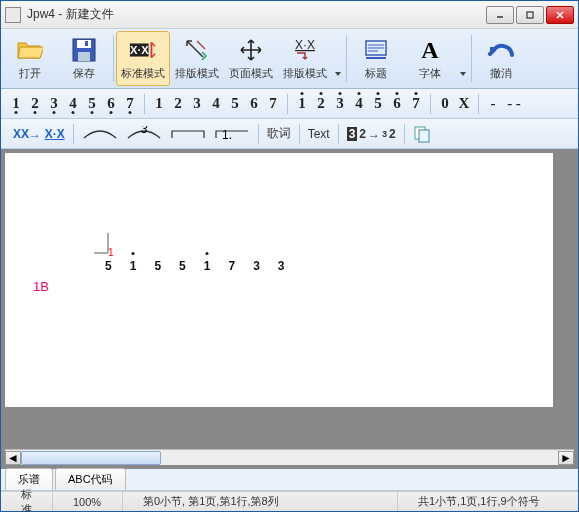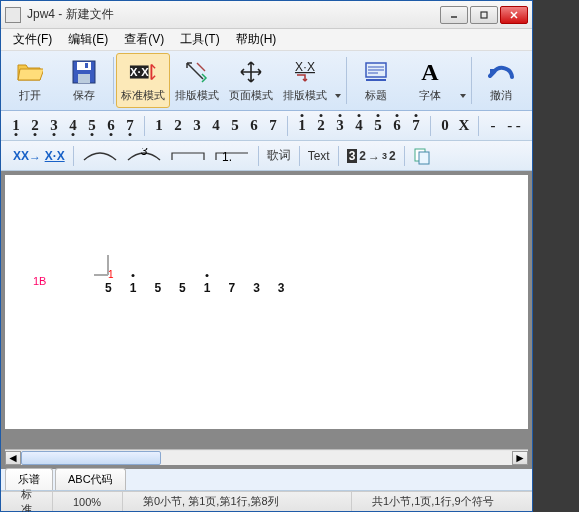--- a/index.html
+++ b/index.html
@@ -1,17 +1,17 @@
 <!DOCTYPE html>
 <html><head>
 <meta charset="utf-8">
 <style>
 *{margin:0;padding:0;box-sizing:border-box;font-family:"Microsoft YaHei","SimSun",Arial,sans-serif;font-size:12px}
 body{background:#3a3a3a;width:579px;height:512px;overflow:hidden}
-.window{width:533px;height:512px;background:#86efac;border:1px solid #1e5ba8;display:flex;flex-direction:column}
+.window{width:579px;height:512px;background:#86efac;border:1px solid #1e5ba8;display:flex;flex-direction:column}
 .titlebar{height:28px;background:linear-gradient(#f8f8f8,#e8e8e8);display:flex;align-items:center;padding:0 4px;border-bottom:1px solid #ccc}
 .titlebar .icon{width:16px;height:16px;background:#e9e9e9;border:1px solid #888;margin-right:6px}
 .titlebar .title{flex:1;color:#333}
 .winbtns{display:flex;gap:2px}
 .winbtn{width:28px;height:18px;border:1px solid #888;background:linear-gradient(#f5f5f5,#ddd);display:flex;align-items:center;justify-content:center;border-radius:2px;cursor:pointer}
 .winbtn.close{background:linear-gradient(#f08080,#d01010);border-color:#a00}
 .winbtn svg{width:10px;height:10px}
 .menubar{height:22px;background:#f4f4f4;display:flex;align-items:center;padding:0 6px;gap:4px;border-bottom:1px solid #ddd}
 .menuitem{padding:2px 6px;cursor:pointer}
 .ribbon{height:60px;background:linear-gradient(#e9f1fb,#d6e6f8);border-bottom:1px solid #9cb9dd;display:flex;align-items:stretch;padding:2px}
@@ -26,21 +26,21 @@
 .numbtn{width:18px;height:22px;font-family:Georgia,serif;font-size:15px;font-weight:bold;color:#222;display:flex;align-items:center;justify-content:center;cursor:pointer;position:relative}
 .numbtn.dot::after{content:"";position:absolute;bottom:1px;left:50%;transform:translateX(-50%);width:3px;height:3px;background:#222;border-radius:50%}
 .vsp{width:1px;height:20px;background:#b0c4de;margin:0 4px}
 .toolbar3{height:30px;background:linear-gradient(#f2f6fc,#e1ecf8);border-bottom:1px solid #b8cce0;display:flex;align-items:center;padding:0 8px;}
 .t3item{height:22px;display:flex;align-items:center;cursor:pointer;padding:0 4px;font-size:12px;color:#333}
 .t3item.xx{color:#1861c7;font-weight:bold;font-size:13px}
 .slur{width:36px;height:16px}
 .content{flex:1;background:#888;padding:4px;display:flex;flex-direction:column;overflow:hidden}
 .page-area{flex:1;background:#888;overflow:auto;position:relative}
 .page{background:#fff;width:548px;min-height:254px;position:relative}
-.page .marker{position:absolute;left:28px;top:100px;color:#f06;font-size:11px}
+.page .marker{position:absolute;left:28px;top:126px;color:#f06;font-size:13px}
 .page .cursor-mark{position:absolute;left:85px;top:78px}
 .page .red1{position:absolute;left:103px;top:94px;color:#f00;font-size:10px}
 .page .notes{position:absolute;left:100px;top:106px;display:flex;gap:18px;font-family:Georgia,serif;font-size:18px;font-weight:bold;color:#111}
 .page .notes span{position:relative}
 .page .notes span.dot::before{content:"";position:absolute;top:-7px;left:50%;transform:translateX(-50%);width:3px;height:3px;background:#111;border-radius:50%}
 .hscroll{height:16px;background:#e8e8e8;border-top:1px solid #bbb;display:flex;align-items:center}
 .hscroll .sbtn{width:16px;height:14px;background:linear-gradient(#f5f5f5,#ddd);border:1px solid #999;display:flex;align-items:center;justify-content:center;cursor:pointer}
 .hscroll .strack{flex:1;height:14px;background:#eee;position:relative}
 .hscroll .sthumb{position:absolute;left:0;top:0;height:14px;width:140px;background:linear-gradient(#e8f0ff,#c8dcf5);border:1px solid #8aa8d0;border-radius:2px;cursor:pointer}
 .tabs{height:22px;background:#e9f1fb;display:flex;align-items:flex-end;padding:0 4px;border-bottom:1px solid #b8cce0}
@@ -72,27 +72,20 @@
         </div>
     <div class="winbtn close">
           <svg viewBox="0 0 10 10">
             <line x1="2" y1="2" x2="8" y2="8" stroke="#fff" stroke-width="1.5"></line>
             <line x1="8" y1="2" x2="2" y2="8" stroke="#fff" stroke-width="1.5"></line>
           </svg>
         </div>
   </div>
 </div>
 
-<div class="menubar">
-  <div class="menuitem">文件(F)</div>
-  <div class="menuitem">编辑(E)</div>
-  <div class="menuitem">查看(V)</div>
-  <div class="menuitem">工具(T)</div>
-  <div class="menuitem">帮助(H)</div>
-</div>
 
 <div class="ribbon">
   <div class="rbtn">
         <div class="ricon">
           <svg width="26" height="22" viewBox="0 0 26 22">
             <path d="M1 4h8l2 3h12v12H1z" fill="#f5c749" stroke="#c89018"></path>
             <path d="M3 8h24l-4 11H1z" fill="#ffdd7a" stroke="#c89018"></path>
           </svg>
         </div>
         <div class="rlabel">打开</div>

